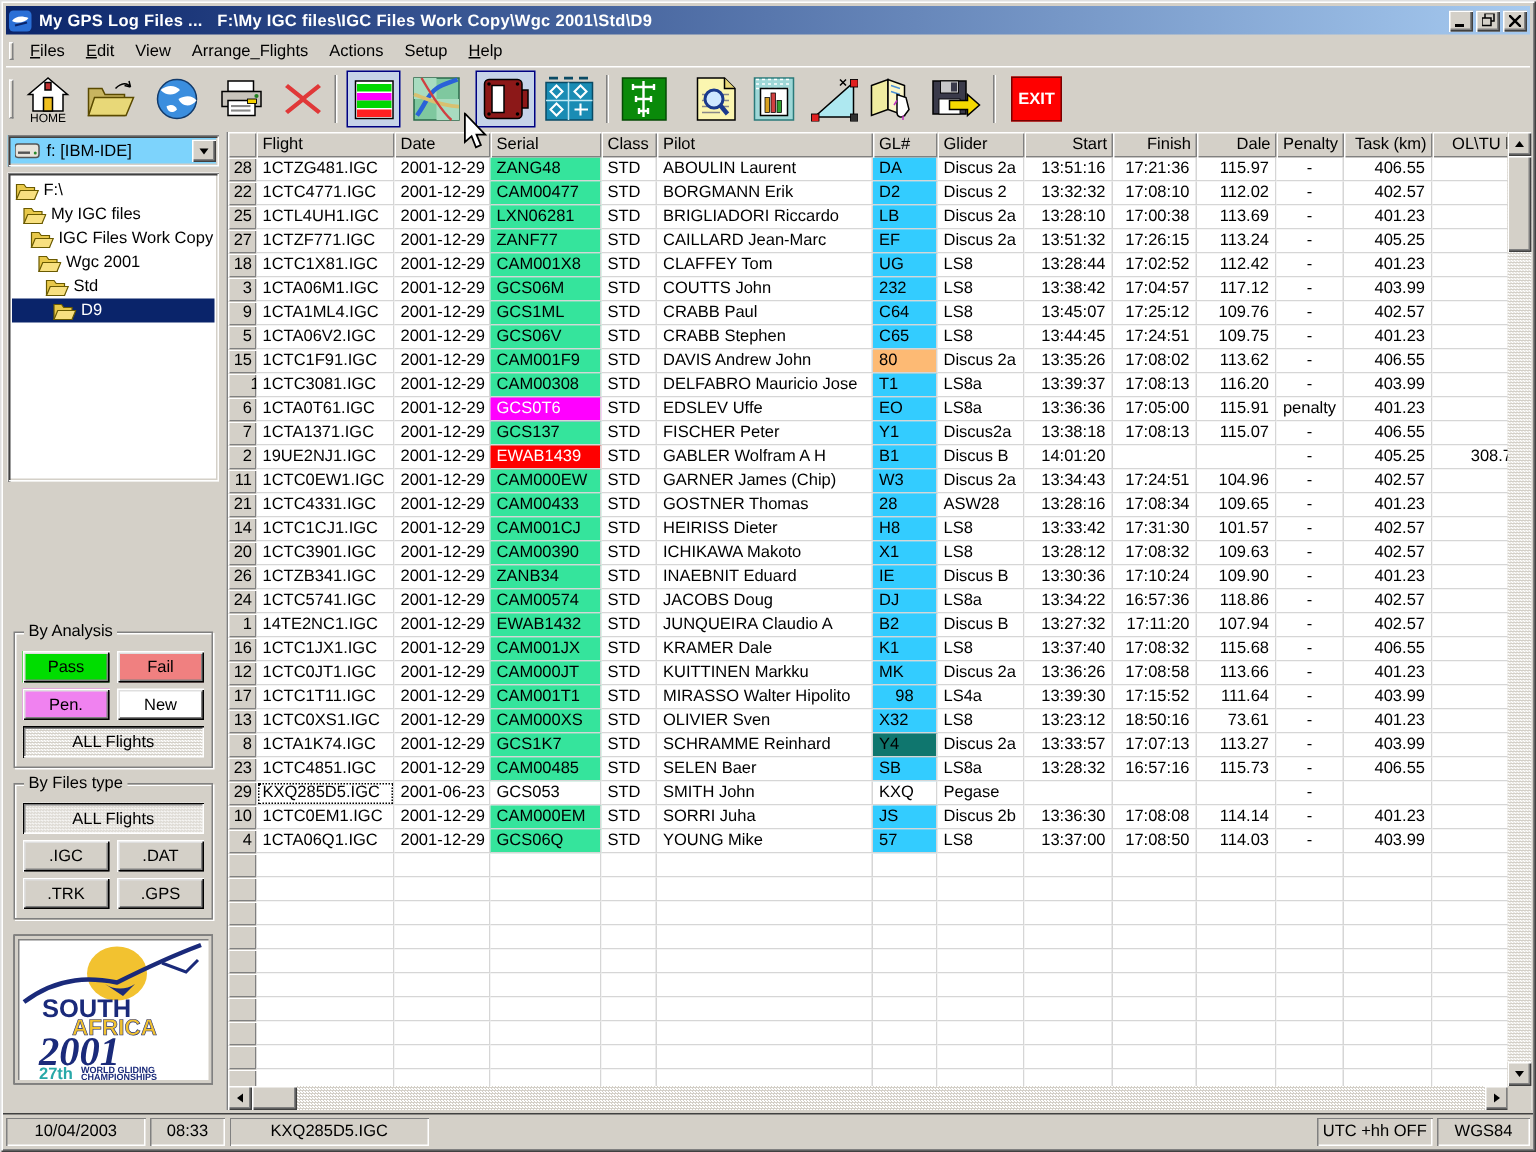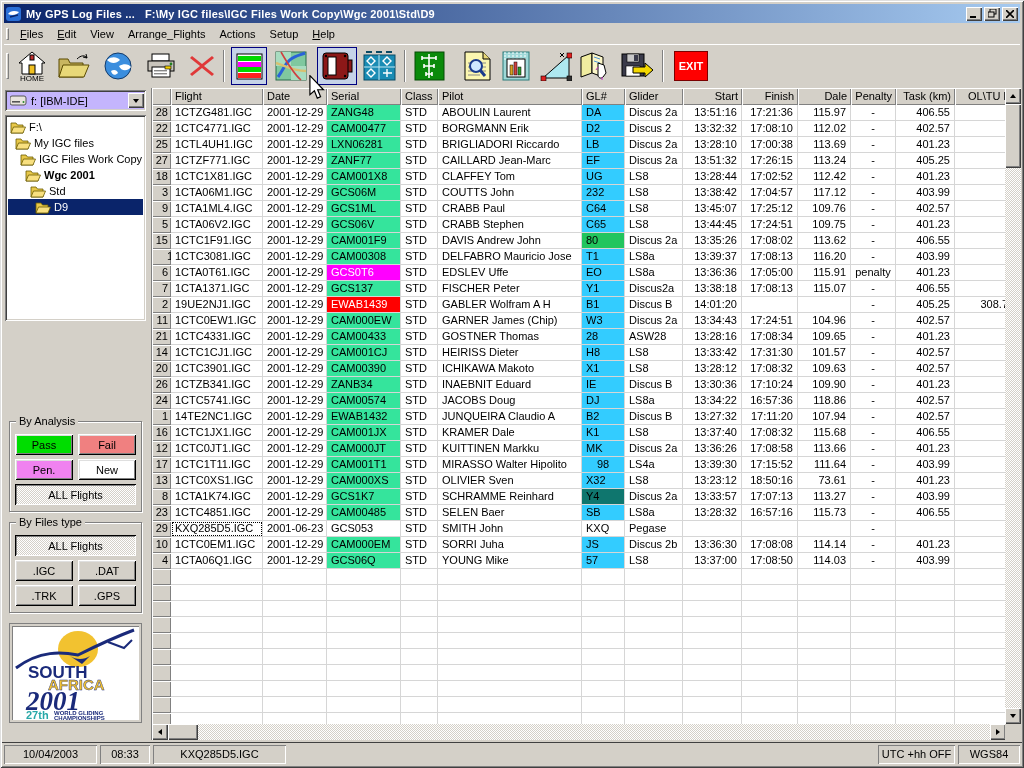--- a/index.html
+++ b/index.html
@@ -40,21 +40,21 @@
   .tbtn .cap { font-size:8px; line-height:7px; color:#000; }
   .tsel { border:1px solid #000080; background:#c6d3e8; padding:2px;
     display:flex; align-items:center; justify-content:center; height:38px; }
   .tsep { width:2px; height:32px; margin:0 4px;
     border-left:1px solid #808080; border-right:1px solid #fff; }
   .exit-btn { width:34px; height:30px; background:#ff0000; color:#fff; border:1px solid #7a0000;
     font-weight:bold; font-size:11px; font-family:"Liberation Sans",sans-serif; letter-spacing:0; }
 
   
   .leftpanel { position:absolute; left:4px; top:88px; width:145px; bottom:28px; }
-  .combo { position:absolute; left:1px; top:2px; width:141px; height:21px; background:#c4b5fd;
+  .combo { position:absolute; left:1px; top:2px; width:141px; height:21px; background:#7dd3fc;
     box-shadow: inset 1px 1px 0 #808080, inset -1px -1px 0 #fff, inset 2px 2px 0 #404040, inset -2px -2px 0 #d4d0c8;
     display:flex; align-items:center; font-size:11px; padding:0 2px 0 5px; }
   .combo .dlabel { flex:1; padding-left:4px; }
   .combo-btn { width:16px; height:15px; background:#d4d0c8;
     box-shadow: inset 1px 1px 0 #fff, inset -1px -1px 0 #404040, inset -2px -2px 0 #808080;
     display:flex; align-items:center; justify-content:center; }
   .tree { position:absolute; left:1px; top:27px; width:141px; height:206px; background:#fff;
     box-shadow: inset 1px 1px 0 #808080, inset -1px -1px 0 #fff, inset 2px 2px 0 #404040, inset -2px -2px 0 #d4d0c8;
     padding:4px 3px; overflow:hidden; }
   .tree-item { display:flex; align-items:center; height:16px; font-size:11px; white-space:nowrap; }
@@ -347,21 +347,21 @@
           </svg>
           <span>My IGC files</span>
         </div>
         <div class="tree-item" style="padding-left: 12px;">
           <svg width="16" height="13" viewBox="0 0 16 13">
             <path d="M1,2 L6,2 L7.5,4 L13,4 L13,12 L1,12 Z" fill="#e8c84a" stroke="#6a5a00" stroke-width="0.8"></path>
             <path d="M3.5,6 L15.5,6 L13,12 L1,12 Z" fill="#f8e080" stroke="#6a5a00" stroke-width="0.8"></path>
           </svg>
           <span>IGC Files Work Copy</span>
         </div>
-        <div class="tree-item" style="padding-left: 17px; font-weight: bold;">
+        <div class="tree-item" style="padding-left: 17px;">
           <svg width="16" height="13" viewBox="0 0 16 13">
             <path d="M1,2 L6,2 L7.5,4 L13,4 L13,12 L1,12 Z" fill="#e8c84a" stroke="#6a5a00" stroke-width="0.8"></path>
             <path d="M3.5,6 L15.5,6 L13,12 L1,12 Z" fill="#f8e080" stroke="#6a5a00" stroke-width="0.8"></path>
           </svg>
           <span>Wgc 2001</span>
         </div>
         <div class="tree-item" style="padding-left: 22px;">
           <svg width="16" height="13" viewBox="0 0 16 13">
             <path d="M1,2 L6,2 L7.5,4 L13,4 L13,12 L1,12 Z" fill="#e8c84a" stroke="#6a5a00" stroke-width="0.8"></path>
             <path d="M3.5,6 L15.5,6 L13,12 L1,12 Z" fill="#f8e080" stroke="#6a5a00" stroke-width="0.8"></path>
@@ -570,21 +570,21 @@
           <div class="gc" style="width: 59px; text-align: right;">401.23</div>
           <div class="gc" style="width: 58px; text-align: right;"></div>
         </div>
         <div class="gr">
           <div class="gc num" style="width: 19px; text-align: right;">15</div>
           <div class="gc" style="width: 92px; text-align: left;">1CTC1F91.IGC</div>
           <div class="gc" style="width: 64px; text-align: left;">2001-12-29</div>
           <div class="gc" style="width: 74px; text-align: left; background: rgb(53, 228, 156);">CAM001F9</div>
           <div class="gc" style="width: 37px; text-align: left;">STD</div>
           <div class="gc" style="width: 144px; text-align: left;">DAVIS Andrew John</div>
-          <div class="gc" style="width: 43px; text-align: left; background: #22c55e;">80</div>
+          <div class="gc" style="width: 43px; text-align: left; background: #fdba74;">80</div>
           <div class="gc" style="width: 58px; text-align: left;">Discus 2a</div>
           <div class="gc" style="width: 59px; text-align: right;">13:35:26</div>
           <div class="gc" style="width: 56px; text-align: right;">17:08:02</div>
           <div class="gc" style="width: 53px; text-align: right;">113.62</div>
           <div class="gc" style="width: 45px; text-align: center;">-</div>
           <div class="gc" style="width: 59px; text-align: right;">406.55</div>
           <div class="gc" style="width: 58px; text-align: right;"></div>
         </div>
         <div class="gr">
           <div class="gc num" style="width: 19px; text-align: right; padding-left: 15px;">19</div>

